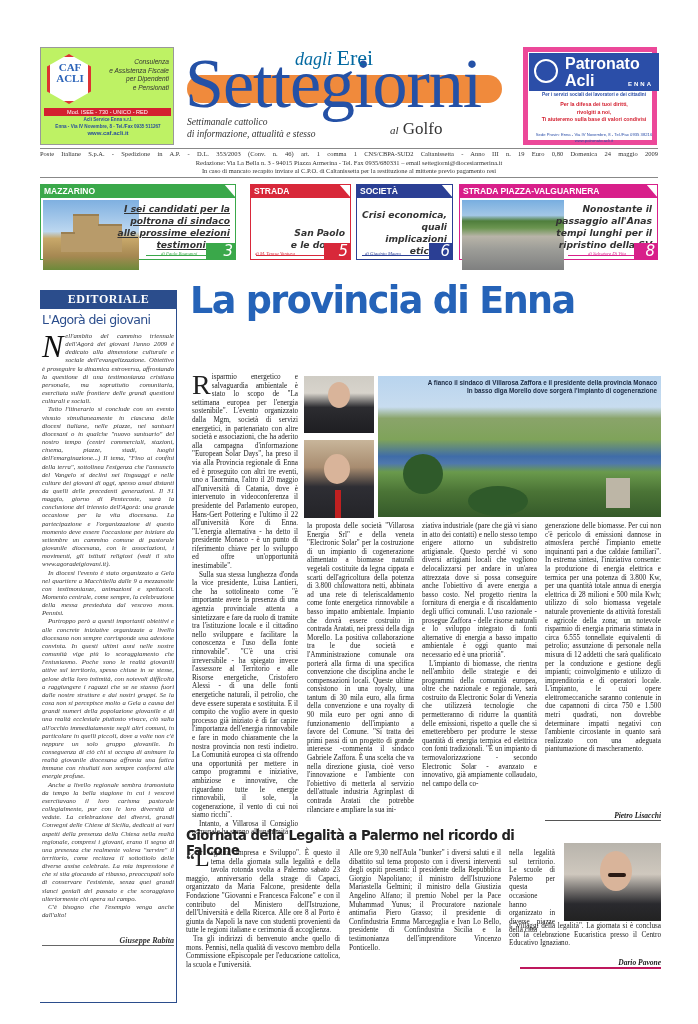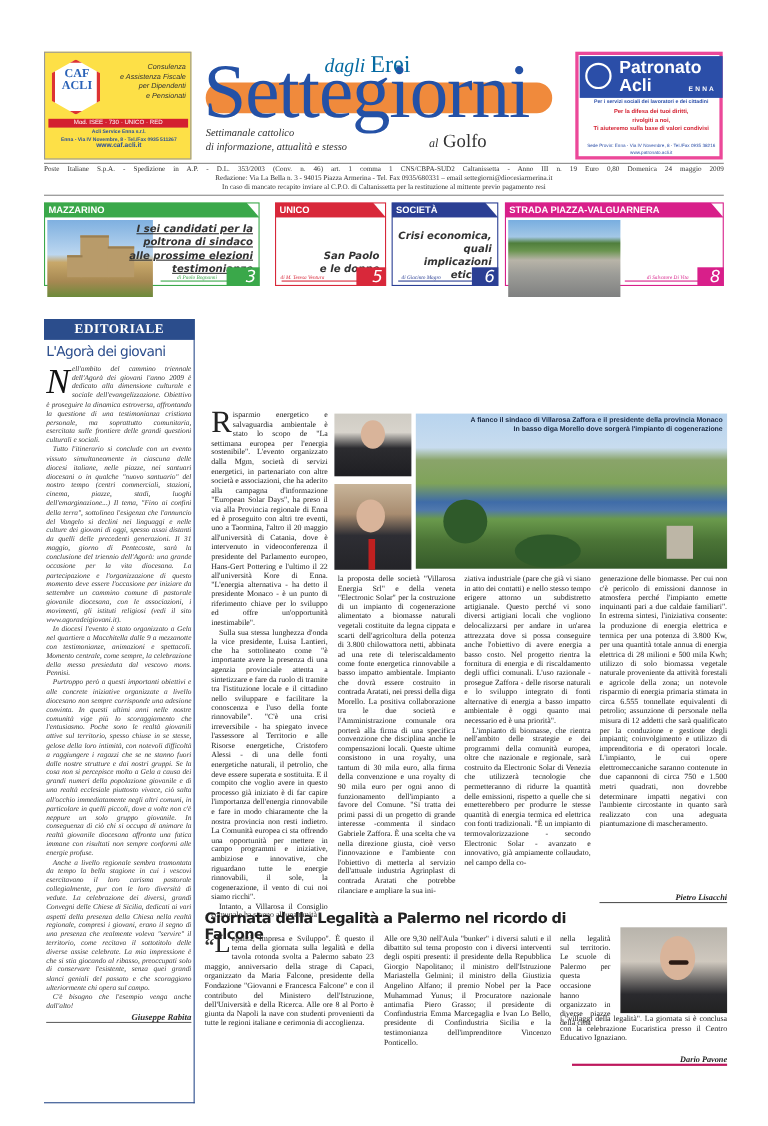--- a/index.html
+++ b/index.html
@@ -1,36 +1,36 @@
 <!DOCTYPE html>
 <html><head>
 <meta charset="utf-8">
 <style>
   * { box-sizing: border-box; margin: 0; padding: 0; }
   body { width: 698px; height: 1024px; background: #fff; position: relative; overflow: hidden; font-family: "Liberation Serif", serif; color: #222; }
   .abs { position: absolute; }
 
   
-  .ad-caf { left: 40px; top: 47px; width: 134px; height: 98px; border: 1px solid #999; background: #fde047; }
+  .ad-caf { left: 40px; top: 47px; width: 134px; height: 98px; border: 1px solid #999; background: #bef264; }
   .caf-hex { position: absolute; left: 6px; top: 6px; width: 44px; height: 50px; border: 3px solid #d33; border-radius: 8px; clip-path: polygon(50% 0,100% 25%,100% 75%,50% 100%,0 75%,0 25%); background: #fff; }
   .caf-logo { position: absolute; left: 8px; top: 14px; width: 42px; text-align: center; font-size: 11px; line-height: 11px; color: #2b63b8; font-weight: bold; }
   .caf-desc { position: absolute; right: 4px; top: 10px; width: 80px; text-align: right; font-family: "Liberation Sans", sans-serif; font-style: italic; font-size: 6.6px; line-height: 8.5px; color: #333; }
   .caf-bar { position: absolute; left: 3px; top: 60px; width: 127px; height: 8px; background: #d32030; color: #fff; font-family: "Liberation Sans", sans-serif; font-size: 5.6px; text-align: center; line-height: 8px; }
   .caf-foot { position: absolute; left: 2px; top: 69px; width: 130px; text-align: center; font-family: "Liberation Sans", sans-serif; font-size: 4.6px; line-height: 6.5px; color: #2a4f9a; font-weight: bold; }
 
   .logo { left: 185px; top: 45px; width: 320px; height: 100px; }
   .logo-orange { position: absolute; left: 2px; top: 30px; width: 315px; height: 28px; background: #f08a3c; border-radius: 14px; }
   .logo-sette { position: absolute; left: 0px; top: 4px; font-size: 70px; line-height: 70px; color: #2451a6; letter-spacing: -1px; font-family: "Liberation Serif", serif; }
   .logo-dagli { position: absolute; left: 105px; top: 2px; font-size: 18px; color: #0369a1; font-style: italic; }
   .logo-dagli .big { font-size: 22px; font-style: normal; }
   .logo-sub { position: absolute; left: 2px; top: 71px; font-size: 9.5px; line-height: 12px; font-style: italic; color: #333; }
   .logo-golfo { position: absolute; left: 205px; top: 74px; font-size: 17px; color: #333; }
   .logo-golfo .al { font-size: 11px; font-style: italic; }
 
-  .ad-patr { left: 523px; top: 47px; width: 134px; height: 98px; border: 3px solid #ec4899; background: #fff; }
+  .ad-patr { left: 523px; top: 47px; width: 134px; height: 98px; border: 5px solid #ec4899; background: #fff; }
   .patr-top { position: absolute; left: 1px; top: 1px; width: 130px; height: 38px; background: #2b4ea8; }
   .patr-emb { position: absolute; left: 5px; top: 6px; width: 24px; height: 24px; border: 2px solid #fff; border-radius: 50%; }
   .patr-t1 { position: absolute; left: 36px; top: 2px; color: #fff; font-family: "Liberation Sans", sans-serif; font-weight: bold; font-size: 16px; }
   .patr-t2 { position: absolute; left: 36px; top: 19px; color: #fff; font-family: "Liberation Sans", sans-serif; font-weight: bold; font-size: 16px; }
   .patr-enna { position: absolute; right: 6px; top: 28px; color: #fff; font-family: "Liberation Sans", sans-serif; font-weight: bold; font-size: 6px; letter-spacing: 2px; }
   .patr-sub { position: absolute; left: 1px; top: 40px; width: 130px; text-align: center; font-family: "Liberation Sans", sans-serif; font-size: 4.7px; color: #2b4ea8; font-weight: bold; }
   .patr-red { position: absolute; left: 1px; top: 49px; width: 130px; text-align: center; font-family: "Liberation Sans", sans-serif; font-size: 5.3px; line-height: 7.5px; color: #d32030; font-weight: bold; }
   .patr-foot { position: absolute; left: 1px; top: 80px; width: 130px; text-align: center; font-family: "Liberation Sans", sans-serif; font-size: 4.2px; line-height: 6px; color: #2b4ea8; }
 
   .infoline { left: 40px; top: 148px; width: 618px; border-top: 1.5px solid #888; border-bottom: 1.5px solid #888; padding: 1px 0; font-size: 6.5px; line-height: 8.5px; color: #333; }
@@ -48,21 +48,21 @@
   .castle-tower { position: absolute; background: #b89b6a; border-top: 2px solid #9a7f52; }
   .photo-road { position: absolute; left: 2px; top: 15px; width: 102px; height: 70px; background: linear-gradient(180deg,#78aee0 0%, #a3c7e6 22%, #4f7e3c 30%, #6b9550 40%, #b8b4a8 52%, #9d9d98 70%, #7f8080 100%); }
 
   
   .editoriale { left: 40px; top: 290px; width: 137px; height: 713px; border: 1px solid #2b4d8c; border-left: none; border-top: none; }
   .ed-head { position: absolute; left: 0; top: 0; width: 137px; height: 19px; background: #2b4d8c; color: #fff; font-weight: bold; text-align: center; font-size: 12px; line-height: 19px; letter-spacing: 0.5px; }
   .ed-title { position: absolute; left: 2px; top: 22px; width: 134px; font-family: "DejaVu Sans", sans-serif; font-size: 12.5px; color: #2b4d8c; letter-spacing: -0.6px; }
   .ed-body { position: absolute; left: 2px; top: 42px; width: 132px; font-style: italic; font-size: 6.7px; line-height: 8.15px; text-align: justify; hyphens: auto; color: #333; }
   .ed-body p { text-indent: 6px; }
   .ed-body .drop { float: left; font-size: 32px; line-height: 26px; margin-right: 2px; margin-top: 1px; font-style: italic; color: #111; }
-  .sig { text-align: right; font-style: italic; font-weight: bold; font-size: 8px; border-bottom: 1px solid #666; margin-top: 2px; }
+  .sig { text-align: right; font-style: italic; font-weight: bold; font-size: 8px; border-bottom: 1px solid #666; margin-top: 18px; }
 
   
   .headline { left: 190px; top: 284px; width: 470px; font-family: "DejaVu Sans", sans-serif; font-weight: bold; font-size: 36.5px; line-height: 33px; color: #2563b8; letter-spacing: -1.6px; }
 
   
   .col { font-size: 7.2px; line-height: 8.6px; text-align: justify; hyphens: auto; color: #222; }
   .col p { text-indent: 7px; }
   .col .dropR { float: left; font-size: 28px; line-height: 22px; margin-right: 1px; margin-top: 1px; }
   .c1 { left: 192px; top: 373px; width: 106px; }
   .c2 { left: 307px; top: 522px; width: 107px; }
@@ -165,21 +165,21 @@
     <div>poltrona di sindaco</div>
     <div>alle prossime elezioni</div>
     <div>testimonianze</div>
   </div>
   <div class="tline" style="left:105px; top:70px; width:88px; background:#3aa84a;"></div>
   <div class="tauthor" style="left:120px; color:#3aa84a;">di Paolo Bognanni</div>
   <div class="tpage" style="width:30px; background:#3aa84a;">3</div>
 </div>
 
 <div class="abs teaser" style="left:250px; width:101px; border-color:#d8283a;">
-  <div class="tbar" style="width:101px; background:#d8283a;">UNICO</div>
+  <div class="tbar" style="width:101px; background:#d8283a;">STRADA</div>
   <div class="ttitle" style="top:42px;">
     <div>San Paolo</div>
     <div>e le donne</div>
   </div>
   <div class="tline" style="left:5px; top:70px; width:93px; background:#d8283a;"></div>
   <div class="tauthor" style="left:4px; color:#d8283a;">di M. Teresa Ventura</div>
   <div class="tpage" style="width:27px; background:#d8283a;">5</div>
 </div>
 
 <div class="abs teaser" style="left:356px; width:97px; border-color:#2b3f94;">
@@ -190,40 +190,47 @@
     <div>etiche?</div>
   </div>
   <div class="tline" style="left:5px; top:70px; width:89px; background:#2b3f94;"></div>
   <div class="tauthor" style="left:8px; color:#2b3f94;">di Giacinto Magro</div>
   <div class="tpage" style="width:24px; background:#2b3f94;">6</div>
 </div>
 
 <div class="abs teaser" style="left:459px; width:199px; border-color:#d81f8a;">
   <div class="tbar" style="width:199px; background:#d81f8a;">STRADA PIAZZA-VALGUARNERA</div>
   <div class="photo-road"></div>
+  <div class="ttitle" style="top:18px;">
+    <div>Nonostante il</div>
+    <div>passaggio all'Anas</div>
+    <div>tempi lunghi per il</div>
+    <div>ripristino della SV</div>
+  </div>
   <div class="tline" style="left:108px; top:70px; width:88px; background:#d81f8a;"></div>
   <div class="tauthor" style="left:128px; color:#d81f8a;">di Salvatore Di Vita</div>
   <div class="tpage" style="width:24px; background:#d81f8a;">8</div>
 </div>
 
 <div class="abs editoriale">
   <div class="ed-head">EDITORIALE</div>
   <div class="ed-title">L'Agorà dei giovani</div>
   <div class="ed-body">
     <p style="text-indent:0"><span class="drop">N</span><span>ell'ambito del cammino triennale dell'Agorà dei giovani l'anno 2009 è dedicato alla dimensione culturale e sociale dell'evangelizzazione. Obiettivo è proseguire la dinamica estroversa, affrontando la questione di una testimonianza cristiana personale, ma soprattutto comunitaria, esercitata sulle frontiere delle grandi questioni culturali e sociali.</span></p>
     <p>Tutto l'itinerario si conclude con un evento vissuto simultaneamente in ciascuna delle diocesi italiane, nelle piazze, nei santuari diocesani o in qualche "nuovo santuario" del nostro tempo (centri commerciali, stazioni, cinema, piazze, stadi, luoghi dell'emarginazione...) Il tema, "Fino ai confini della terra", sottolinea l'esigenza che l'annuncio del Vangelo si declini nei linguaggi e nelle culture dei giovani di oggi, spesso assai distanti da quelli delle precedenti generazioni. Il 31 maggio, giorno di Pentecoste, sarà la conclusione del triennio dell'Agorà: una grande occasione per la vita diocesana. La partecipazione e l'organizzazione di questo momento deve essere l'occasione per iniziare da settembre un cammino comune di pastorale giovanile diocesana, con le associazioni, i movimenti, gli istituti religiosi (vedi il sito www.agoradeigiovani.it).</p>
     <p>In diocesi l'evento è stato organizzato a Gela nel quartiere a Macchitella dalle 9 a mezzanotte con testimonianze, animazioni e spettacoli. Momento centrale, come sempre, la celebrazione della messa presieduta dal vescovo mons. Pennisi.</p>
     <p>Purtroppo però a questi importanti obiettivi e alle concrete iniziative organizzate a livello diocesano non sempre corrisponde una adesione convinta. In questi ultimi anni nelle nostre comunità vige più lo scoraggiamento che l'entusiasmo. Poche sono le realtà giovanili attive sul territorio, spesso chiuse in se stesse, gelose della loro intimità, con notevoli difficoltà a raggiungere i ragazzi che se ne stanno fuori dalle nostre strutture e dai nostri gruppi. Se la cosa non si percepisce molto a Gela a causa dei grandi numeri della popolazione giovanile e di una realtà ecclesiale piuttosto vivace, ciò salta all'occhio immediatamente negli altri comuni, in particolare in quelli piccoli, dove a volte non c'è neppure un solo gruppo giovanile. In conseguenza di ciò chi si occupa di animare la realtà giovanile diocesana affronta una fatica immane con risultati non sempre conformi alle energie profuse.</p>
     <p>Anche a livello regionale sembra tramontata da tempo la bella stagione in cui i vescovi esercitavano il loro carisma pastorale collegialmente, pur con le loro diversità di vedute. La celebrazione dei diversi, grandi Convegni delle Chiese di Sicilia, dedicati ai vari aspetti della presenza della Chiesa nella realtà regionale, compresi i giovani, erano il segno di una presenza che realmente voleva "servire" il territorio, come recitava il sottotitolo delle diverse assise celebrate. La mia impressione è che si stia giocando al ribasso, preoccupati solo di conservare l'esistente, senza quei grandi slanci geniali del passato e che scoraggiano ulteriormente chi opera sul campo.</p>
     <p>C'è bisogno che l'esempio venga anche dall'alto!</p>
     <div class="sig">Giuseppe Rabita</div>
   </div>
 </div>
 
 <div class="abs headline">
+  <div>La provincia di Enna</div>
 </div>
 
 <div class="abs col c1">
   <p style="text-indent:0"><span class="dropR">R</span><span>isparmio energetico e salvaguardia ambientale è stato lo scopo de "La settimana europea per l'energia sostenibile". L'evento organizzato dalla Mgm, società di servizi energetici, in partenariato con altre società e associazioni, che ha aderito alla campagna d'informazione "European Solar Days", ha preso il via alla Provincia regionale di Enna ed è proseguito con altri tre eventi, uno a Taormina, l'altro il 20 maggio all'università di Catania, dove è intervenuto in videoconferenza il presidente del Parlamento europeo, Hans-Gert Pottering e l'ultimo il 22 all'università Kore di Enna. "L'energia alternativa - ha detto il presidente Monaco - è un punto di riferimento chiave per lo sviluppo ed offre un'opportunità inestimabile".</span></p>
   <p>Sulla sua stessa lunghezza d'onda la vice presidente, Luisa Lantieri, che ha sottolineato come "è importante avere la presenza di una agenzia provinciale attenta a sintetizzare e fare da ruolo di tramite tra l'istituzione locale e il cittadino nello sviluppare e facilitare la conoscenza e l'uso della fonte rinnovabile". "C'è una crisi irreversibile - ha spiegato invece l'assessore al Territorio e alle Risorse energetiche, Cristofero Alessi - di una delle fonti energetiche naturali, il petrolio, che deve essere superata e sostituita. E il compito che voglio avere in questo processo già iniziato è di far capire l'importanza dell'energia rinnovabile e fare in modo chiaramente che la nostra provincia non resti indietro. La Comunità europea ci sta offrendo una opportunità per mettere in campo programmi e iniziative, ambiziose e innovative, che riguardano tutte le energie rinnovabili, il sole, la cogenerazione, il vento di cui noi siamo ricchi".</p>
   <p>Intanto, a Villarosa il Consiglio comunale ha stanno all'unanimità</p>
 </div>
 
 <div class="abs port1">
   <div class="face" style="left:24px; top:6px; width:22px; height:26px;"></div>
@@ -255,20 +262,21 @@
 <div class="abs col c4">
   <p style="text-indent:0">generazione delle biomasse. Per cui non c'è pericolo di emissioni dannose in atmosfera perché l'impianto emette inquinanti pari a due caldaie familiari". In estrema sintesi, l'iniziativa consente: la produzione di energia elettrica e termica per una potenza di 3.800 Kw, per una quantità totale annua di energia elettrica di 28 milioni e 500 mila Kwh; utilizzo di solo biomassa vegetale naturale proveniente da attività forestali e agricole della zona; un notevole risparmio di energia primaria stimata in circa 6.555 tonnellate equivalenti di petrolio; assunzione di personale nella misura di 12 addetti che sarà qualificato per la conduzione e gestione degli impianti; coinvolgimento e utilizzo di imprenditoria e di operatori locale. L'impianto, le cui opere elettromeccaniche saranno contenute in due capannoni di circa 750 e 1.500 metri quadrati, non dovrebbe determinare impatti negativi con l'ambiente circostante in quanto sarà realizzato con una adeguata piantumazione di mascheramento.</p>
 </div>
 
 <div class="abs sig2">Pietro Lisacchi</div>
 
 <div class="abs pal-head">Giornata della Legalità a Palermo nel ricordo di Falcone</div>
 
 <div class="abs col p1">
   <p style="text-indent:0"><span class="bigL"><span class="quote">“</span><span>L</span></span><span>egalità, Impresa e Sviluppo". È questo il tema della giornata sulla legalità e della tavola rotonda svolta a Palermo sabato 23 maggio, anniversario della strage di Capaci, organizzato da Maria Falcone, presidente della Fondazione "Giovanni e Francesca Falcone" e con il contributo del Ministero dell'Istruzione, dell'Università e della Ricerca. Alle ore 8 al Porto è giunta da Napoli la nave con studenti provenienti da tutte le regioni italiane e cerimonia di accoglienza.</span></p>
+  <p>Tra gli indirizzi di benvenuto anche quello di mons. Pennisi, nella qualità di vescovo membro della Commissione eEpiscopale per l'educazione cattolica, la scuola e l'università.</p>
 </div>
 
 <div class="abs col p2">
   <p style="text-indent:0">Alle ore 9,30 nell'Aula "bunker" i diversi saluti e il dibattito sul tema proposto con i diversi interventi degli ospiti presenti: il presidente della Repubblica Giorgio Napolitano; il ministro dell'Istruzione Mariastella Gelmini; il ministro della Giustizia Angelino Alfano; il premio Nobel per la Pace Muhammad Yunus; il Procuratore nazionale antimafia Piero Grasso; il presidente di Confindustria Emma Marcegaglia e Ivan Lo Bello, presidente di Confindustria Sicilia e la testimonianza dell'imprenditore Vincenzo Ponticello.</p>
 </div>
 
 <div class="abs col p3">
   <p style="text-indent:0">nella legalità sul territorio. Le scuole di Palermo per questa occasione hanno organizzato in diverse piazze della città</p>
 </div>
 

